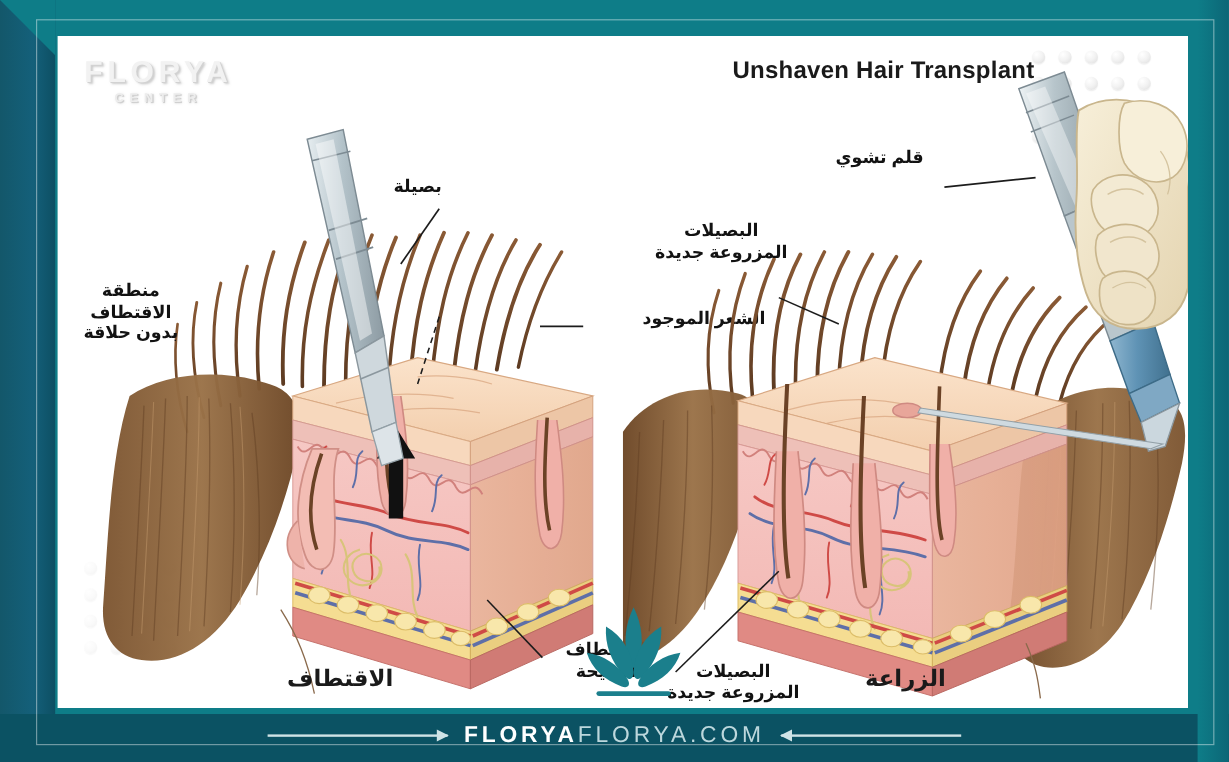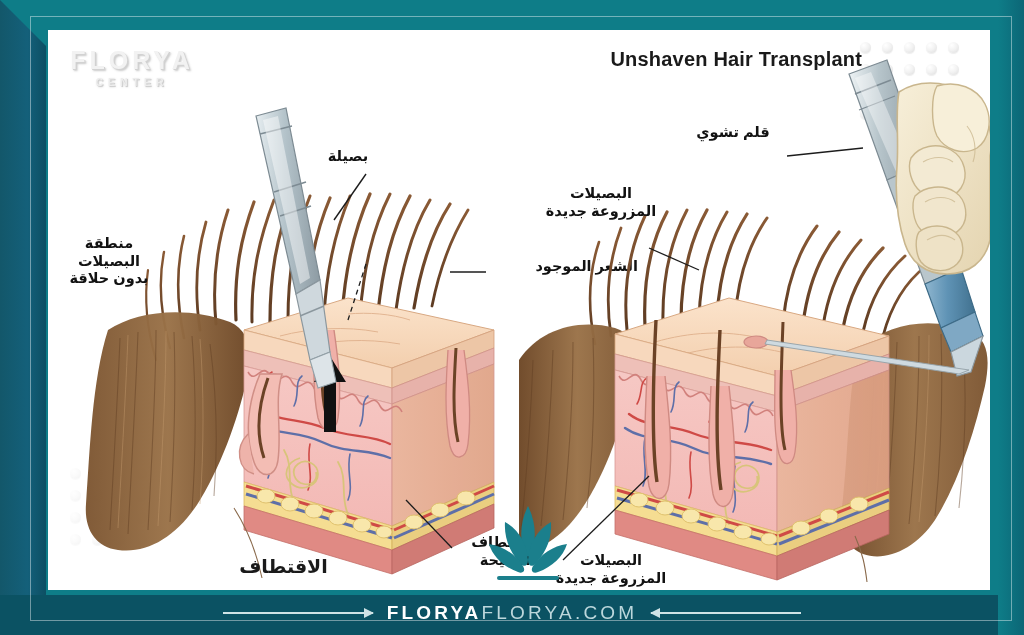--- a/index.html
+++ b/index.html
@@ -367,21 +367,21 @@
         <path d="M318 144 L286 190" stroke="#1c1c1c" stroke-width="1.4" fill="none"></path>
 
         <path d="M438 242 L402 242" stroke="#1c1c1c" stroke-width="1.6" fill="none"></path>
 
         <path d="M404 518 L358 470" stroke="#1c1c1c" stroke-width="1.3" fill="none"></path>
 
         <path d="M186 478 C200 500 208 520 214 548" stroke="#8a6a4c" stroke-width="1.1" fill="none"></path>
       </svg>
 
       <div class="anno" style="left:8px; top:205px; width:106px;">منطقة
-البصيلات
+الاقتطاف
 بدون حلاقة</div>
 
       <div class="anno" style="left:265px; top:118px; width:70px;">بصيلة</div>
 
       <div class="anno" style="left:440px; top:228px; width:150px; text-align:right;">الشعر الموجود</div>
 
       <div class="anno" style="left:403px; top:504px; width:108px;">الاقتطاف
 السيحة</div>
 
       <div class="panel-caption">الاقتطاف</div>
@@ -577,20 +577,21 @@
       </svg>
 
       <div class="anno" style="left:155px; top:94px; width:118px;">قلم تشوي</div>
 
       <div class="anno" style="left:16px; top:155px; width:132px;">البصيلات
 المزروعة جديدة</div>
 
       <div class="anno" style="left:22px; top:522px; width:140px;">البصيلات
 المزروعة جديدة</div>
 
+      <div class="panel-caption">الزراعة</div>
     </div>
 
     <svg id="leaf-logo" viewBox="0 0 86 84">
       <g fill="#1b7f8c">
         <path d="M43 6 C50 20 52 36 47 52 C45 58 41 58 39 52 C34 36 36 20 43 6 Z"></path>
         <path d="M20 22 C34 30 42 44 43 60 C43 66 39 68 35 63 C24 51 19 37 20 22 Z"></path>
         <path d="M66 22 C67 37 62 51 51 63 C47 68 43 66 43 60 C44 44 52 30 66 22 Z"></path>
         <path d="M4 44 C18 46 30 54 38 66 C41 71 38 74 33 72 C19 67 8 57 4 44 Z"></path>
         <path d="M82 44 C78 57 67 67 53 72 C48 74 45 71 48 66 C56 54 68 46 82 44 Z"></path>
         <rect x="12" y="76" width="62" height="4" rx="2"></rect>

